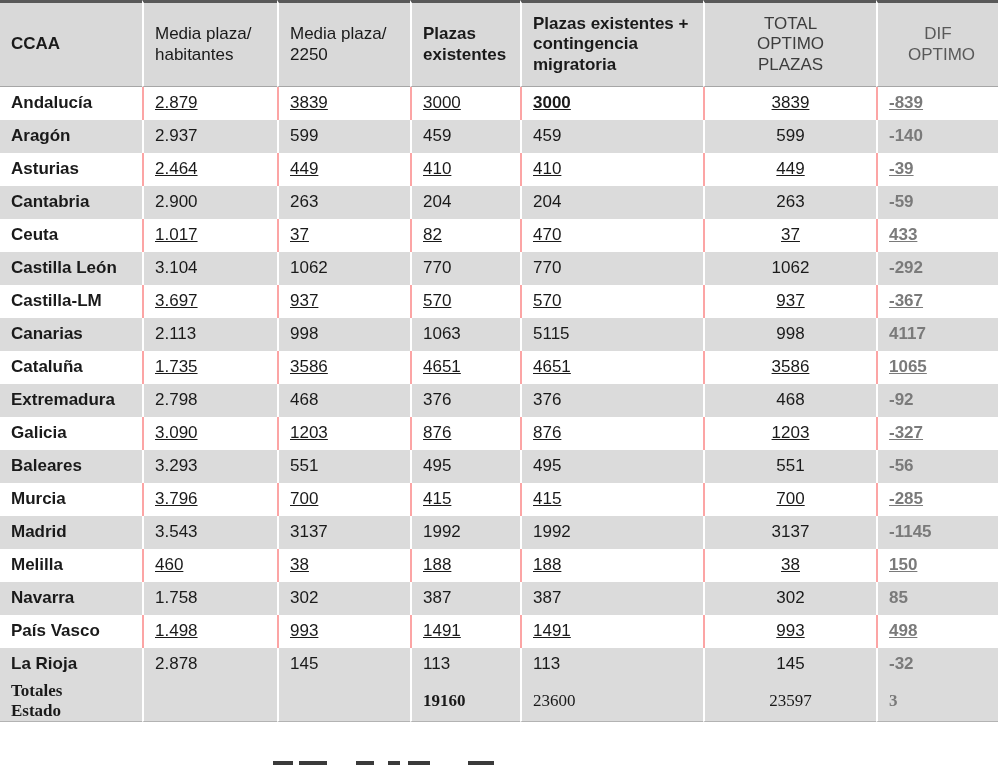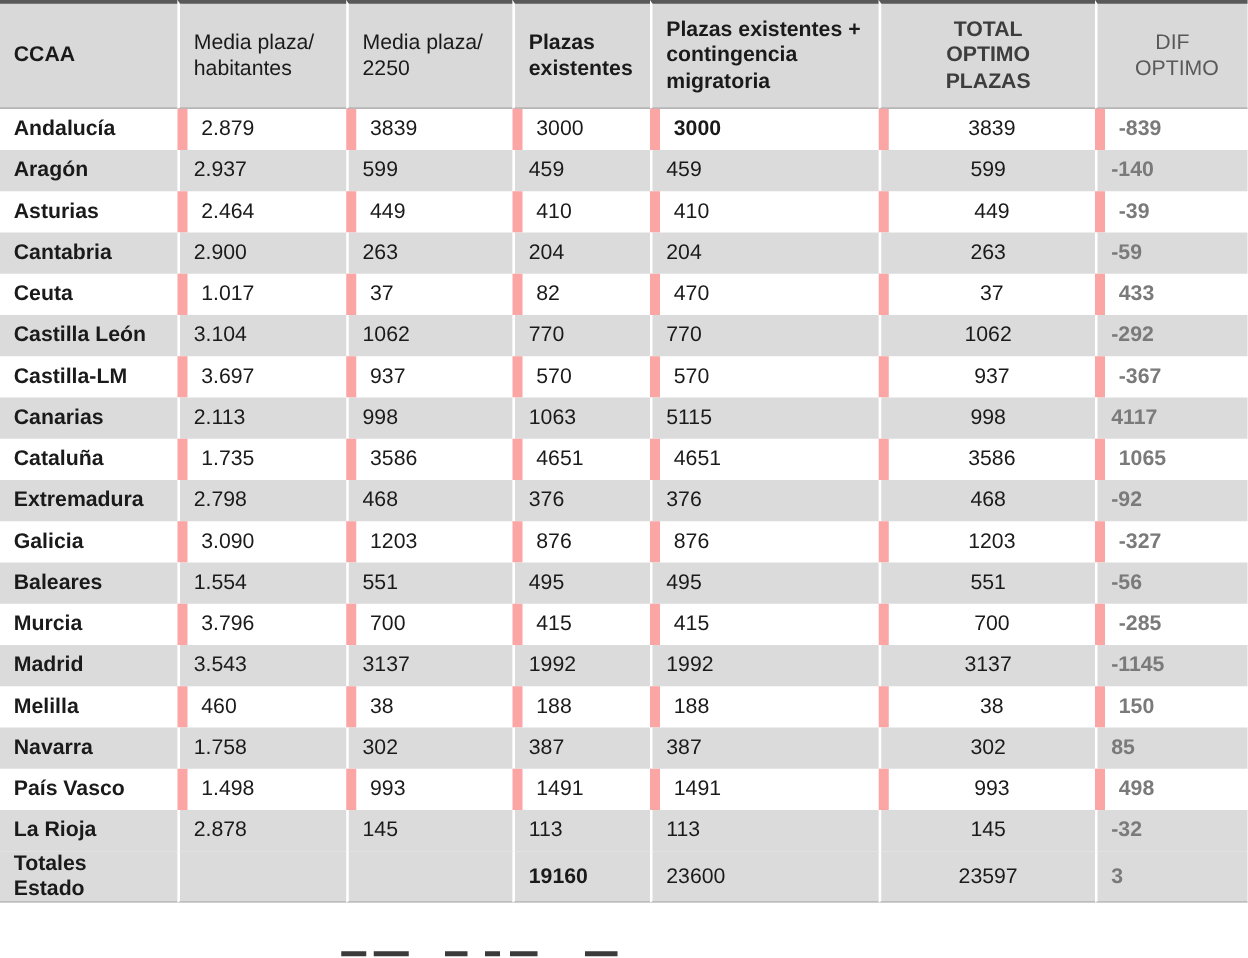--- a/index.html
+++ b/index.html
@@ -26,33 +26,33 @@
   thead th{
     background:#d9d9d9;
     height:87px;
     font-weight:400;
     border-top:3px solid #595959;
     border-bottom:1px solid #a6a6a6;
   }
   thead th + th{border-left:2px solid #ffffff;}
   thead th.c0{font-weight:700;}
   thead th.c3,thead th.c4{font-weight:700;}
-  thead th.c5{font-weight:700;color:#3d3d3d;text-align:center;padding:0 26px;}
+  thead th.c5{font-weight:400;color:#3d3d3d;text-align:center;padding:0 26px;}
   thead th.c6{font-weight:400;color:#595959;text-align:center;padding:0 30px;}
   
   tbody tr{height:33px;}
   tbody tr.gray td{background:#dbdbdb;}
   tbody tr.gray td + td{border-left:2px solid #ffffff;}
-  tbody tr.white td + td{border-left:8px solid #fca5a5;}
+  tbody tr.white td + td{border-left:2px solid #fca5a5;text-decoration:underline;}
   td.c0{font-weight:700;}
   td.c5{text-align:center;padding:0 4px;}
   td.c6{font-weight:700;color:#7a7a7a;}
   td.bold{font-weight:700;}
   
-  tfoot tr{height:41px;}
+  tfoot tr{height:41px;font-family:Liberation Serif, serif;}
   tfoot td{background:#dbdbdb;border-bottom:1px solid #b3b3b3;}
   tfoot td + td{border-left:2px solid #ffffff;}
   tfoot td.c0{font-weight:700;padding-right:44px;}
   tfoot td.c3{font-weight:700;}
   
   .artifact{position:absolute;top:761px;left:0;width:998px;height:5px;}
   .artifact i{position:absolute;top:0;height:4px;background:#3a3a3a;display:block;}
   .artifact i:nth-child(1){left:273px;width:20px;}
   .artifact i:nth-child(2){left:299px;width:28px;}
   .artifact i:nth-child(3){left:356px;width:18px;}
@@ -180,21 +180,21 @@
           <td class="c0">Galicia</td>
           <td class="c1">3.090</td>
           <td class="c2">1203</td>
           <td class="c3">876</td>
           <td class="c4">876</td>
           <td class="c5">1203</td>
           <td class="c6">-327</td>
         </tr>
         <tr class="gray">
           <td class="c0">Baleares</td>
-          <td class="c1">1.554</td>
+          <td class="c1">3.293</td>
           <td class="c2">551</td>
           <td class="c3">495</td>
           <td class="c4">495</td>
           <td class="c5">551</td>
           <td class="c6">-56</td>
         </tr>
         <tr class="white">
           <td class="c0">Murcia</td>
           <td class="c1">3.796</td>
           <td class="c2">700</td>

